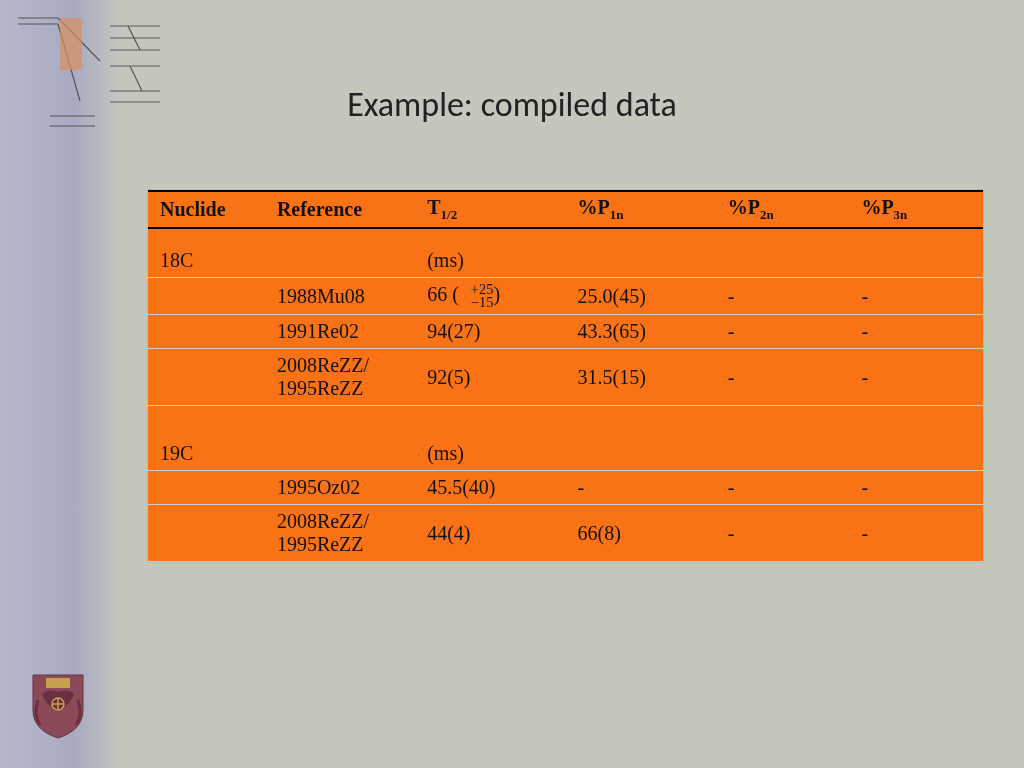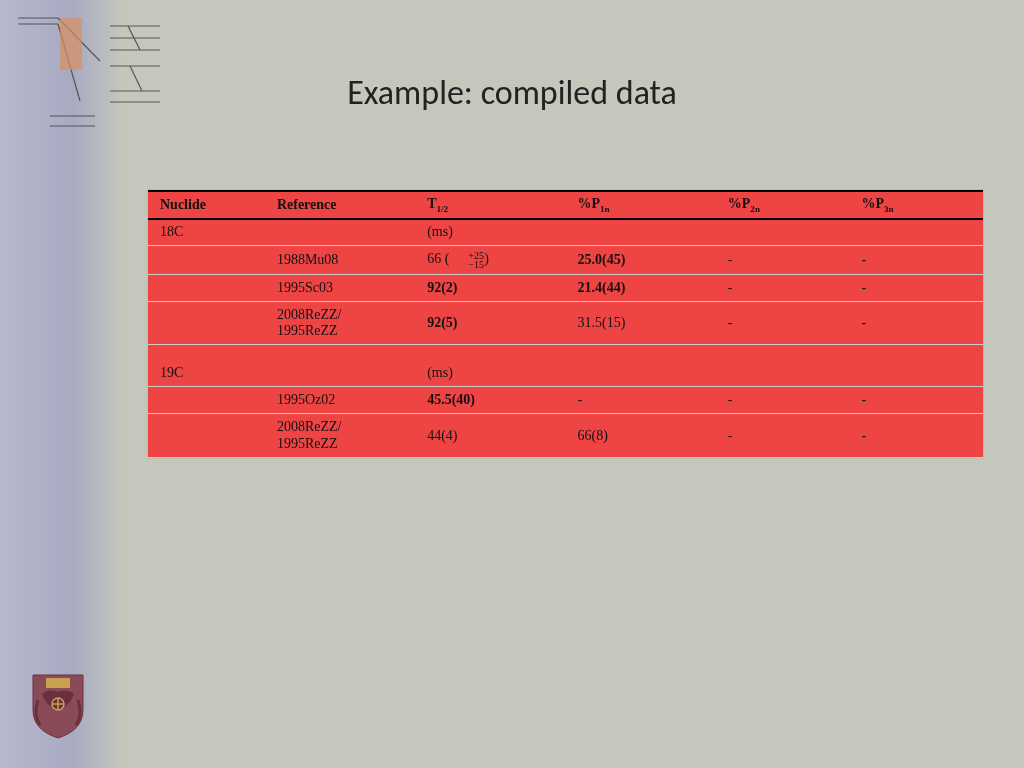--- a/index.html
+++ b/index.html
@@ -43,36 +43,36 @@
   }
   .crest {
     position: absolute;
     left: 28px;
     bottom: 28px;
     width: 60px;
     height: 70px;
   }
   .title {
     position: absolute;
-    top: 72px;
+    top: 84px;
     left: 0;
     width: 100%;
     text-align: center;
     font-size: 34px;
     color: #222;
     font-weight: 400;
   }
   .table-wrap {
     position: absolute;
     left: 148px;
     top: 190px;
     width: 835px;
-    background: #ef4444;
+    background: #f97316;
     font-family: "Times New Roman", serif;
-    font-size: 14px;
+    font-size: 20px;
     color: #111;
     box-shadow: 0 0 0 1px rgba(0,0,0,0.05);
   }
   table {
     width: 100%;
     border-collapse: collapse;
   }
   thead tr {
     border-top: 2px solid #000;
   }
@@ -84,35 +84,35 @@
     white-space: nowrap;
   }
   tbody td {
     padding: 5px 8px 5px 12px;
     border-bottom: 1px solid #ccc;
     vertical-align: middle;
     line-height: 1.15;
   }
   tbody tr.section td {
     border-bottom: 1px solid #ccc;
-    padding-top: 4px;
+    padding-top: 20px;
   }
   tbody tr.gap td {
     border-bottom: none;
     height: 16px;
     padding: 0;
   }
-  .bold { font-weight: bold; }
+  .bold { font-weight: normal; }
   .sub { font-size: 0.65em; vertical-align: sub; }
   .updown {
     display: inline-block;
     font-size: 0.72em;
     line-height: 0.9;
     vertical-align: middle;
-    margin-left: 19px;
+    margin-left: 12px;
   }
   .updown span { display: block; }
   col.c1 { width: 14%; }
   col.c2 { width: 18%; }
   col.c3 { width: 18%; }
   col.c4 { width: 18%; }
   col.c5 { width: 16%; }
   col.c6 { width: 16%; }
 </style>
 </head>
@@ -187,23 +187,23 @@
           <tr>
             <td></td>
             <td>1988Mu08</td>
             <td>66 (<span class="updown"><span>+25</span><span>−15</span></span>)</td>
             <td class="bold">25.0(45)</td>
             <td>-</td>
             <td>-</td>
           </tr>
           <tr>
             <td></td>
-            <td>1995Sc03</td>
-            <td class="bold">92(2)</td>
-            <td class="bold">21.4(44)</td>
+            <td>1991Re02</td>
+            <td>94(27)</td>
+            <td>43.3(65)</td>
             <td>-</td>
             <td>-</td>
           </tr>
           <tr>
             <td></td>
             <td>2008ReZZ/<br>1995ReZZ</td>
             <td class="bold">92(5)</td>
             <td>31.5(15)</td>
             <td>-</td>
             <td>-</td>

